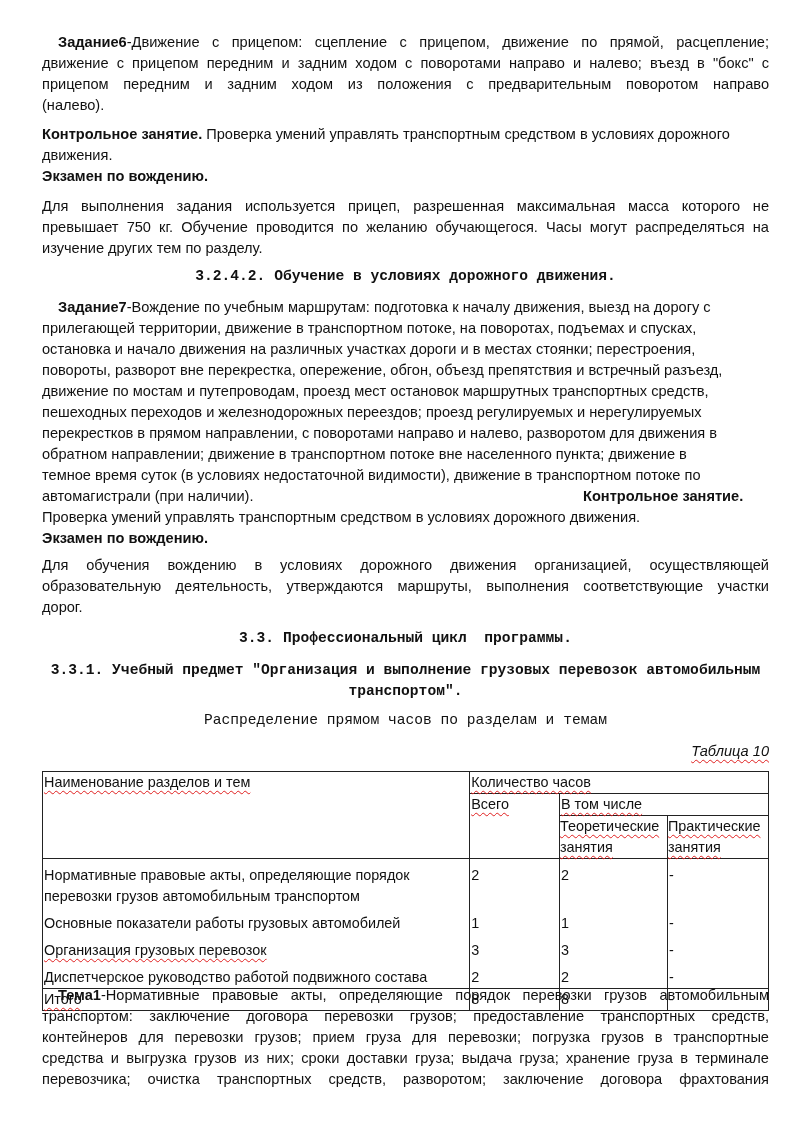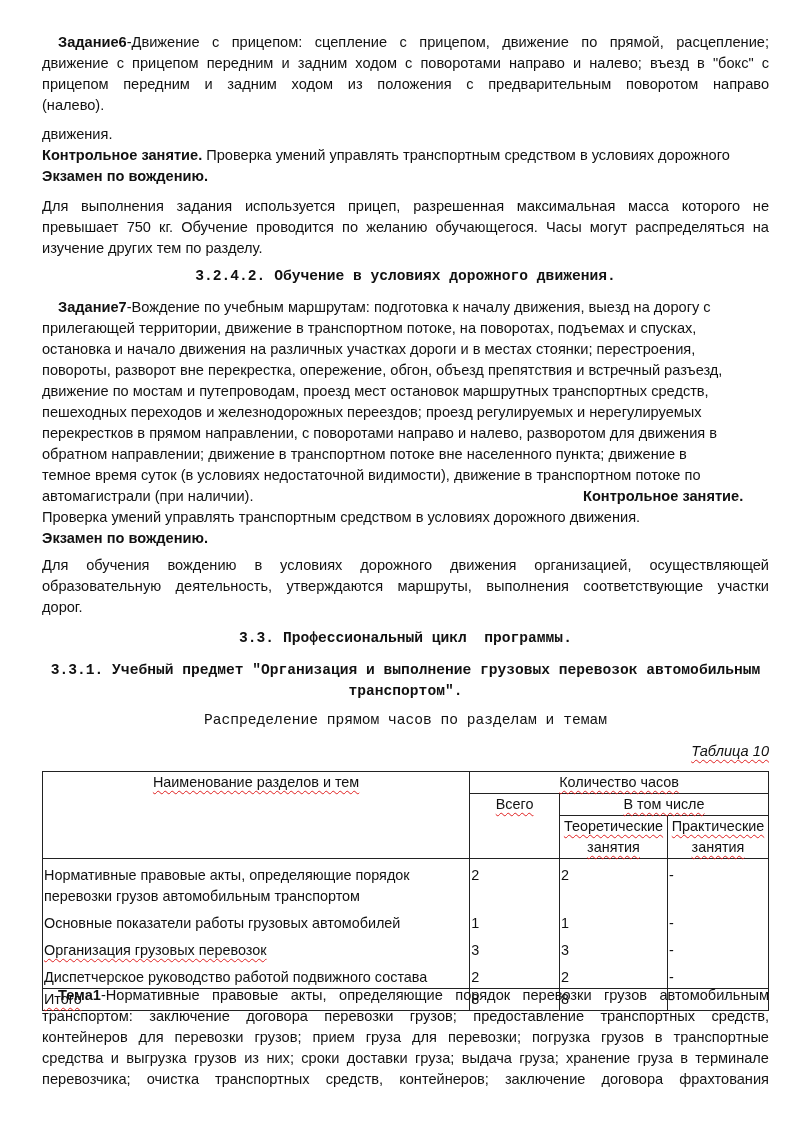--- a/index.html
+++ b/index.html
@@ -10,41 +10,41 @@
   .center { text-align: center; font-family: Liberation Mono, monospace; }
   .right { text-align: right; }
   b { font-weight: bold; }
   .line { display: block; white-space: nowrap; }
   .jline { display: block; text-align: justify; text-align-last: justify; white-space: normal; }
   .squig { text-decoration: underline wavy #e02020; text-decoration-thickness: 1px; text-underline-offset: 3px; }
   .italic { font-style: italic; }
   table.hours { position: absolute; left: 0; top: 771px; width: 727px; border-collapse: collapse;
     font-size: 14.4px; line-height: 21px; }
   table.hours td { border: 1.3px solid #222; padding: 0 1px; vertical-align: top; }
-  table.hours td.c { text-align: center; }
+  table.hours td.c { }
   table.hours tr.body td { border-top: none; border-bottom: none; padding-top: 6px; padding-bottom: 0; margin-top: 44px; }
   table.hours tr.body.first td { border-top: 1.3px solid #222; }
   table.hours tr.body.last td { border-bottom: 1.3px solid #222; }
   table.hours tr.total td { border-top: 1.3px solid #222; border-bottom: 1.3px solid #222; }
 </style>
 </head>
 <body>
 
 <div class="page">
 
   <div class="p" style="top:32px;">
     <span class="jline" style="padding-left:16px;"><b>Задание6</b><span>-Движение с прицепом: сцепление с прицепом, движение по прямой, расцепление;</span></span>
     <span class="jline">движение с прицепом передним и задним ходом с поворотами направо и налево; въезд в "бокс" с</span>
     <span class="jline">прицепом передним и задним ходом из положения с предварительным поворотом направо</span>
     <span class="line">(налево).</span>
   </div>
 
   <div class="p" style="top:124px;">
+    <span class="line"><b>Контрольное занятие.</b><span> Проверка умений управлять транспортным средством в условиях дорожного</span></span>
     <span class="line">движения.</span>
-    <span class="line"><b>Контрольное занятие.</b><span> Проверка умений управлять транспортным средством в условиях дорожного</span></span>
   </div>
 
   <div class="p" style="top:166px;">
     <b>Экзамен по вождению.</b>
   </div>
 
   <div class="p" style="top:196px;">
     <span class="jline">Для выполнения задания используется прицеп, разрешенная максимальная масса которого не</span>
     <span class="jline">превышает 750 кг. Обучение проводится по желанию обучающегося. Часы могут распределяться на</span>
     <span class="line">изучение других тем по разделу.</span>
@@ -144,16 +144,16 @@
       <td>-</td>
     </tr>
   </tbody>
     </table>
 
   <div class="p" style="top:985px;">
     <span class="jline" style="padding-left:16px;"><b>Тема1</b><span>-Нормативные правовые акты, определяющие порядок перевозки грузов автомобильным</span></span>
     <span class="jline">транспортом: заключение договора перевозки грузов; предоставление транспортных средств,</span>
     <span class="jline">контейнеров для перевозки грузов; прием груза для перевозки; погрузка грузов в транспортные</span>
     <span class="jline">средства и выгрузка грузов из них; сроки доставки груза; выдача груза; хранение груза в терминале</span>
-    <span class="jline">перевозчика; очистка транспортных средств, контейнеров; заключение договора фрахтования</span>
+    <span class="jline">перевозчика; очистка транспортных средств, разворотом; заключение договора фрахтования</span>
   </div>
 
 </div>
 
 </body></html>

